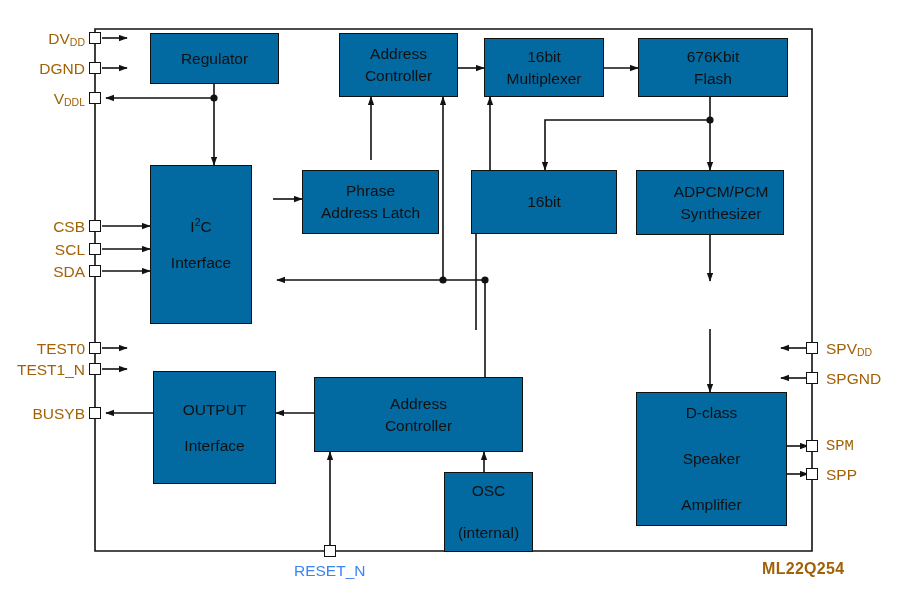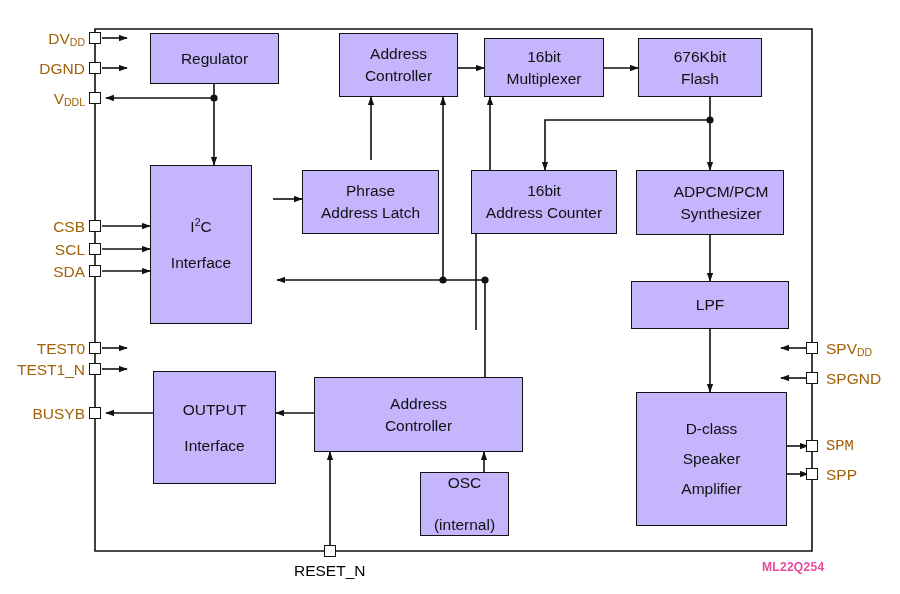--- a/index.html
+++ b/index.html
@@ -7,62 +7,62 @@
     position:relative;
     width:900px;height:594px;
     background:#ffffff;
     font-family:"Liberation Sans", sans-serif;
     overflow:hidden;
   }
   svg#wires{position:absolute;left:0;top:0;width:900px;height:594px;}
   .blk{
     position:absolute;
     border:1.6px solid #111;
-    background:#c4b5fd;
+    background:#0369a1;
     box-sizing:border-box;
     display:flex;
     flex-direction:column;
     align-items:center;
     justify-content:center;
     font-size:15.5px;
     color:#111;
     line-height:1.42;
     text-align:center;
   }
   .blk .ln{display:block;white-space:nowrap;}
-  .blk.tight{line-height:1.3;}
+  .blk.tight{line-height:1.3;gap:16px;}
   .pinlabel{
     position:absolute;
     font-size:15.5px;
     color:#a16207;
     white-space:nowrap;
     line-height:1;
   }
   .pinlabel.r{text-align:right;}
   .pinlabel.l{text-align:left;}
   .pinlabel sub{font-size:10.5px;vertical-align:baseline;position:relative;top:2px;}
   .pinbox{
     position:absolute;
     width:12px;height:12px;
     border:1.6px solid #111;
     background:#ffffff;
     box-sizing:border-box;
   }
   #partno{
     position:absolute;
-    font-size:12px;
+    font-size:16px;
     font-weight:bold;
-    color:#ec4899;
+    color:#a16207;
     letter-spacing:.3px;
     white-space:nowrap;
   }
   #resetlabel{
     position:absolute;
     font-size:15.5px;
-    color:#000000;
+    color:#3b82f6;
     white-space:nowrap;
     text-align:center;
   }
   .sup2{font-size:10.5px;vertical-align:super;}
 </style>
 </head>
 <body>
 
 <div id="stage">
 
@@ -142,60 +142,56 @@
   <div class="blk" style="left:339px;top:33px;width:119px;height:64px;">
     <span class="ln">Address</span>
     <span class="ln">Controller</span>
   </div>
 
   <div class="blk" style="left:484px;top:38px;width:120px;height:59px;">
     <span class="ln">16bit</span>
     <span class="ln">Multiplexer</span>
   </div>
 
-  <div class="blk" style="left:638px;top:38px;width:124px;height:59px;">
+  <div class="blk" style="left:638px;top:38px;width:150px;height:59px;">
     <span class="ln">676Kbit</span>
     <span class="ln">Flash</span>
   </div>
 
   <div class="blk" style="left:150px;top:165px;width:102px;height:159px;">
     <span class="ln"><span>I</span><span class="sup2">2</span><span>C</span></span>
     <span class="ln" style="margin-top:14px;">Interface</span>
   </div>
 
   <div class="blk" style="left:302px;top:170px;width:137px;height:64px;">
     <span class="ln">Phrase</span>
     <span class="ln">Address Latch</span>
   </div>
 
   <div class="blk" style="left:471px;top:170px;width:146px;height:64px;">
     <span class="ln">16bit</span>
-    <span class="ln">Address Counter</span>
   </div>
 
   <div class="blk" style="left:636px;top:170px;width:148px;height:65px;padding-left:22px;">
     <span class="ln">ADPCM/PCM</span>
     <span class="ln">Synthesizer</span>
   </div>
 
-  <div class="blk" style="left:631px;top:281px;width:158px;height:48px;">
-    <span class="ln">LPF</span>
-  </div>
 
   <div class="blk" style="left:153px;top:371px;width:123px;height:113px;">
     <span class="ln">OUTPUT</span>
     <span class="ln" style="margin-top:14px;">Interface</span>
   </div>
 
   <div class="blk" style="left:314px;top:377px;width:209px;height:75px;">
     <span class="ln">Address</span>
     <span class="ln">Controller</span>
   </div>
 
-  <div class="blk" style="left:420px;top:472px;width:89px;height:64px;gap:20px;">
+  <div class="blk" style="left:444px;top:472px;width:89px;height:80px;gap:20px;">
     <span class="ln">OSC</span>
     <span class="ln">(internal)</span>
   </div>
 
   <div class="blk tight" style="left:636px;top:392px;width:151px;height:134px;">
     <span class="ln">D-class</span>
     <span class="ln" style="margin-top:10px;">Speaker</span>
     <span class="ln" style="margin-top:10px;">Amplifier</span>
   </div>
 

